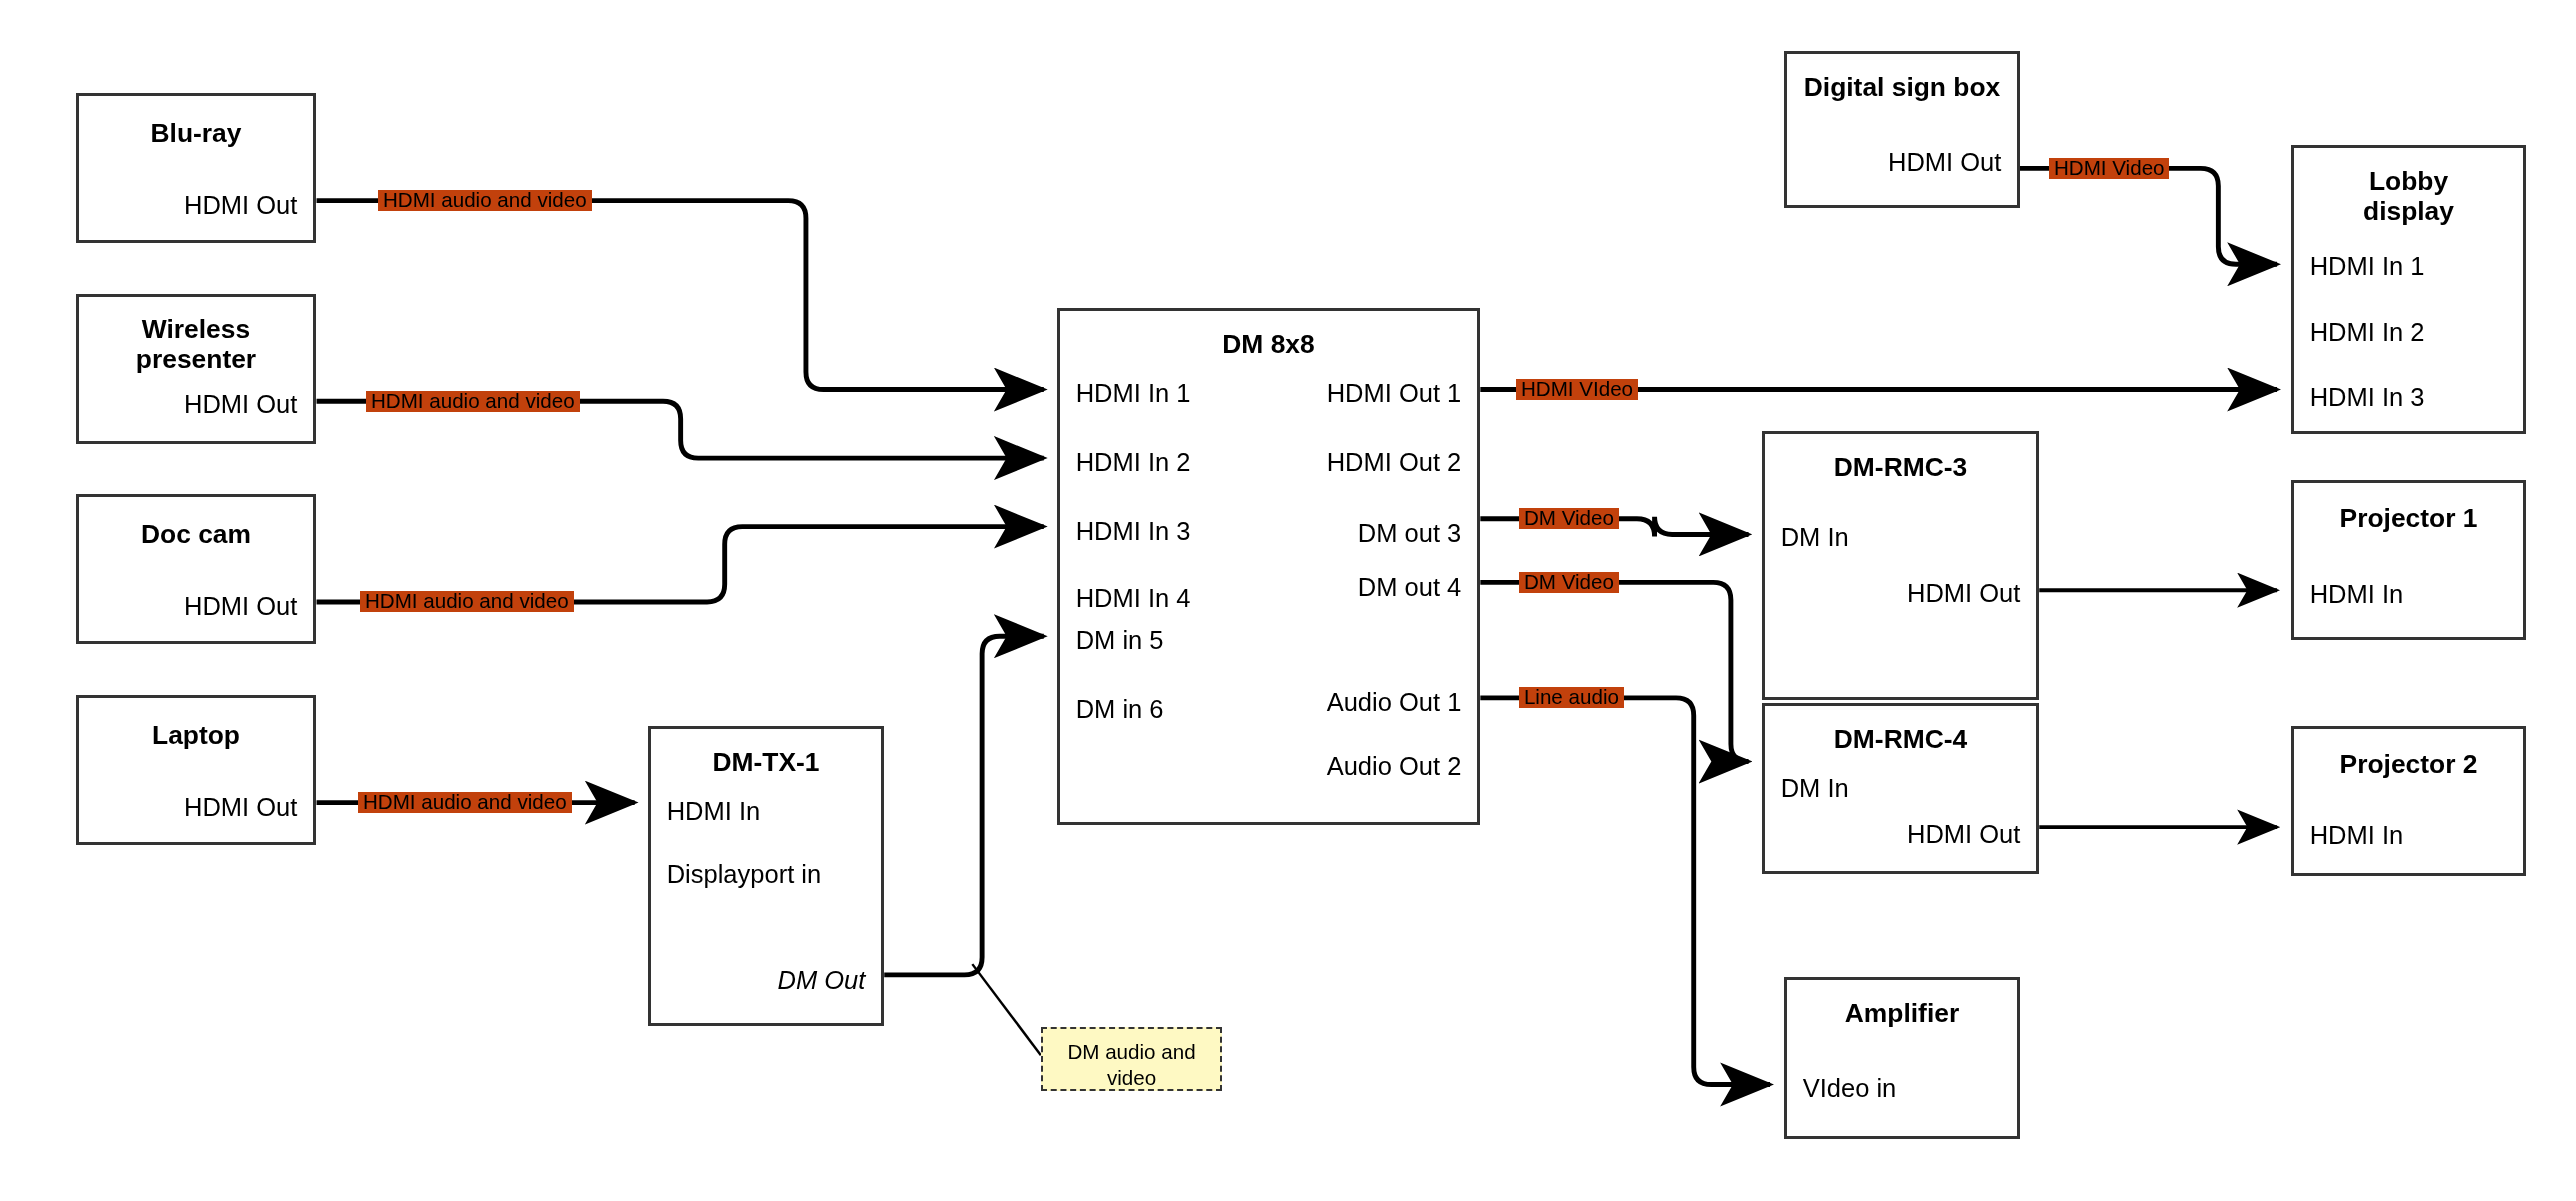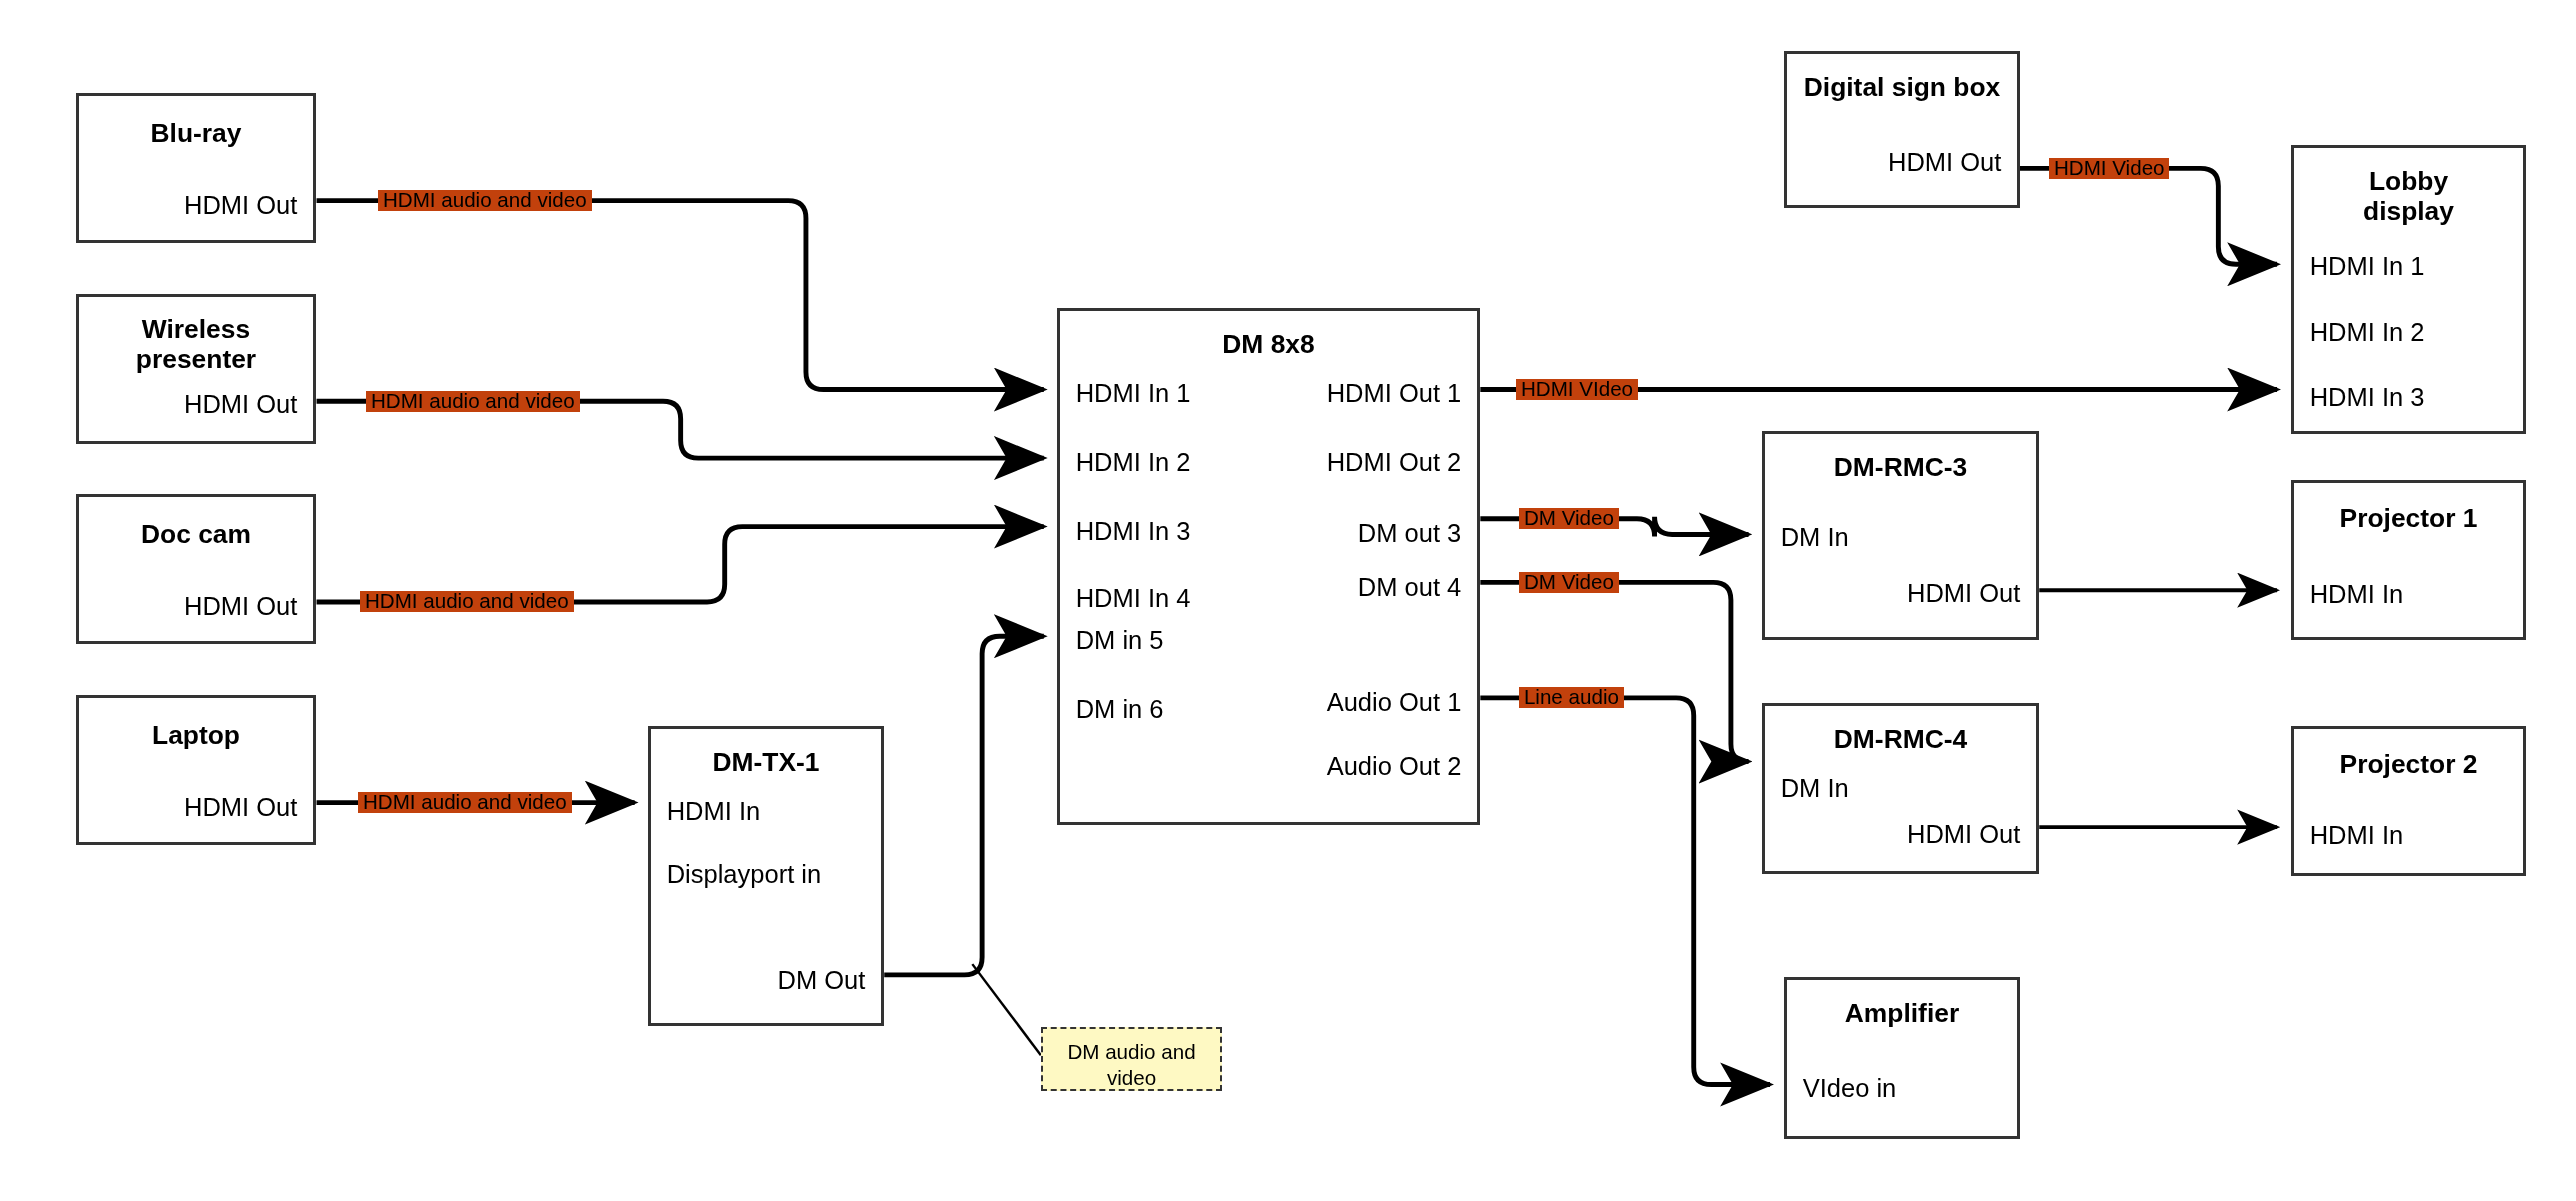--- a/index.html
+++ b/index.html
@@ -84,21 +84,21 @@
 
   <div class="node" style="left:76px;top:695px;width:240px;height:150px;">
     <div class="ttl" style="top:21.5px;">Laptop</div>
     <div class="port r" style="top:97px;">HDMI Out</div>
   </div>
 
   <div class="node" style="left:648px;top:726px;width:236px;height:300px;">
     <div class="ttl" style="top:17.6px;">DM-TX-1</div>
     <div class="port l" style="top:70px;">HDMI In</div>
     <div class="port l" style="top:133px;">Displayport in</div>
-    <div class="port r" style="top:239px;">DM Out</div>
+    <div class="port r" style="top:239px;font-style:italic;">DM Out</div>
   </div>
 
   <div class="node" style="left:1057px;top:308px;width:423px;height:517px;">
     <div class="ttl" style="top:17.6px;">DM 8x8</div>
     <div class="port l" style="top:70px;">HDMI In 1</div>
     <div class="port l" style="top:139px;">HDMI In 2</div>
     <div class="port l" style="top:208px;">HDMI In 3</div>
     <div class="port l" style="top:275px;">HDMI In 4</div>
     <div class="port l" style="top:317px;">DM in 5</div>
     <div class="port l" style="top:386px;">DM in 6</div>
@@ -108,21 +108,21 @@
     <div class="port r" style="top:264px;">DM out 4</div>
     <div class="port r" style="top:379px;">Audio Out 1</div>
     <div class="port r" style="top:443px;">Audio Out 2</div>
   </div>
 
   <div class="node" style="left:1784px;top:51px;width:236px;height:157px;">
     <div class="ttl" style="top:17.6px;padding:0 13px;">Digital sign box</div>
     <div class="port r" style="top:96px;">HDMI Out</div>
   </div>
 
-  <div class="node" style="left:1762px;top:431px;width:277px;height:209px;">
+  <div class="node" style="left:1762px;top:431px;width:277px;height:269px;">
     <div class="ttl" style="top:17.6px;">DM-RMC-3</div>
     <div class="port l" style="top:91px;">DM In</div>
     <div class="port r" style="top:147px;">HDMI Out</div>
   </div>
 
   <div class="node" style="left:1762px;top:703px;width:277px;height:171px;">
     <div class="ttl" style="top:17.6px;">DM-RMC-4</div>
     <div class="port l" style="top:70px;">DM In</div>
     <div class="port r" style="top:116px;">HDMI Out</div>
   </div>

